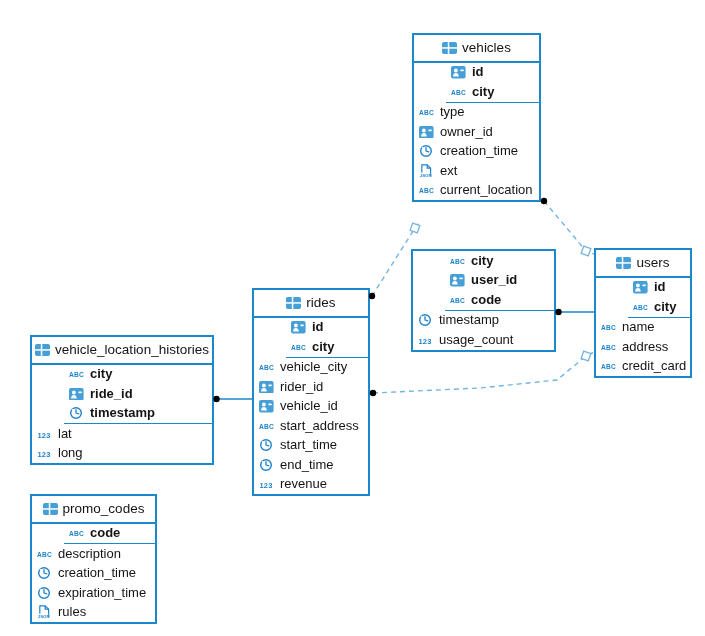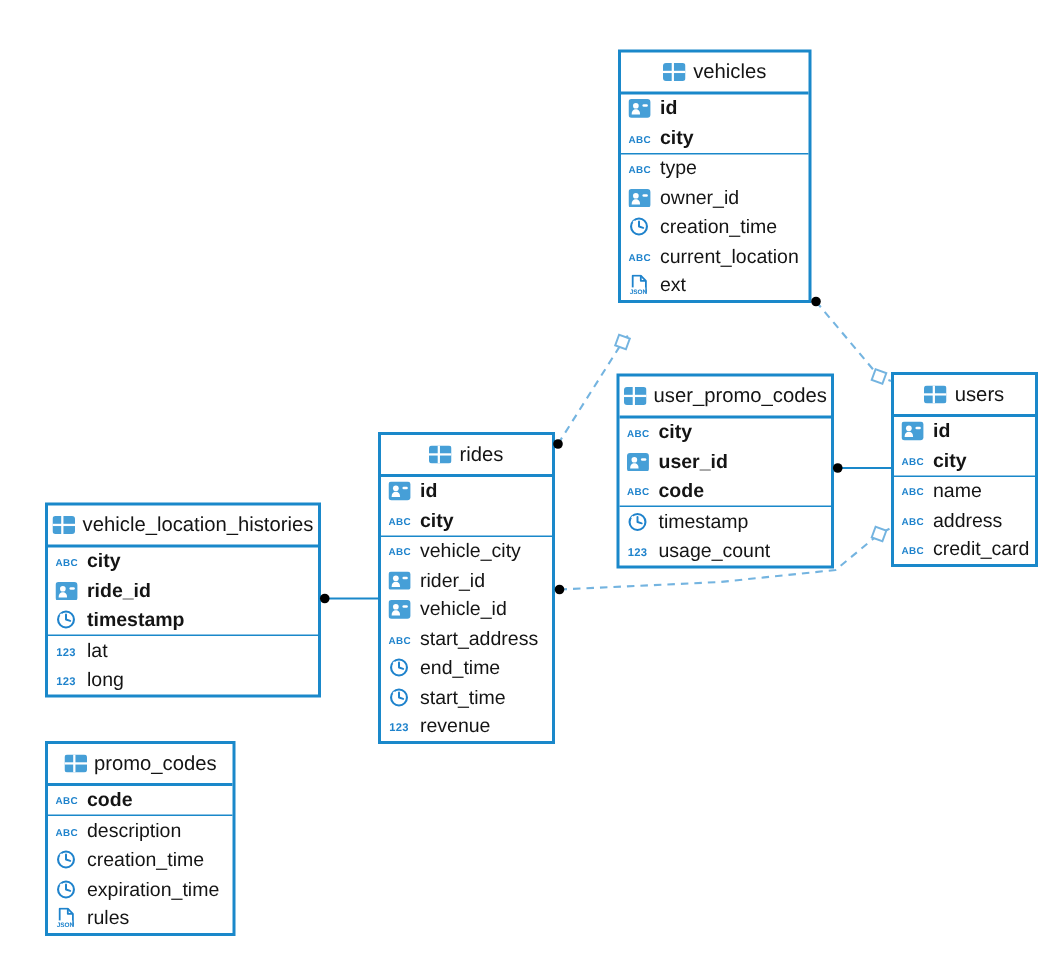--- a/index.html
+++ b/index.html
@@ -1,21 +1,21 @@
 <!DOCTYPE html>
 <html style="--blue: #1a88ca; --text: #141414;"><head>
 <meta charset="utf-8">
 <style>
   html,body{margin:0;padding:0;background:#ffffff;}
   body{width:705px;height:636px;overflow:hidden;font-family:"Liberation Sans",sans-serif;}
   #diagram{position:relative;width:705px;height:636px;background:#ffffff;}
   .table{position:absolute;background:#ffffff;border:2px solid var(--blue);box-sizing:border-box;z-index:1;}
   .thead{display:flex;align-items:center;justify-content:center;gap:5px;height:25.5px;
          border-bottom:2px solid var(--blue);font-size:13.5px;font-weight:500;color:var(--text);}
-  .tsection.pk{border-bottom:1.5px solid var(--blue);}
+  .tsection.pk{border-bottom:1.5px solid var(--blue);margin-left:32px;}
   .trow{display:flex;align-items:center;gap:4px;height:19.5px;padding:0 6px 0 5px;
         font-size:13px;color:var(--text);white-space:nowrap;}
   .trow.bold .fname{font-weight:700;}
   .ficon{flex:0 0 17px;width:17px;display:flex;justify-content:flex-start;align-items:center;}
   .ticon{display:flex;align-items:center;}
   .fname{line-height:14px;}
   #links{position:absolute;left:0;top:0;z-index:2;pointer-events:none;}
   #links polyline{pointer-events:visibleStroke;}
   svg text{font-family:"Liberation Sans",sans-serif;}
 </style>
@@ -80,50 +80,40 @@
             <svg width="14" height="14" viewBox="0 0 14 14">
       <circle cx="7" cy="7" r="5.3" fill="none" stroke="#1f83cc" stroke-width="1.4"></circle>
       <path d="M7 7 L7 3.7 M7 7 L9.8 7.9" stroke="#1f83cc" stroke-width="1.3" fill="none" stroke-linecap="round"></path>
       <path d="M3.2 3.4 L4.6 4.6" stroke="#fff" stroke-width="1.6"></path>
             </svg>
           </span>
     <span class="fname">creation_time</span>
   </div>
         <div class="trow">
     <span class="ficon">
-            <svg width="17" height="12" viewBox="0 0 17 12">
-      <text x="0" y="9" font-size="6.6" font-weight="bold" fill="#1f83cc" letter-spacing="0.2">ABC</text>
-            </svg>
-          </span>
-    <span class="fname">current_location</span>
-  </div>
-        <div class="trow">
-    <span class="ficon">
             <svg width="14" height="14" viewBox="0 0 14 14">
       <path d="M2.8 0.8 h5.4 l3.4 3.4 v7.4 h-8.8 Z" fill="#fff" stroke="#1f83cc" stroke-width="1.2" stroke-linejoin="round"></path>
       <path d="M8.2 0.8 v3.4 h3.4" fill="none" stroke="#1f83cc" stroke-width="1.2" stroke-linejoin="round"></path>
       <rect x="0.6" y="8.6" width="10.6" height="5" fill="#fff"></rect>
       <text x="0.8" y="13" font-size="4.3" font-weight="bold" fill="#1f83cc">JSON</text>
             </svg>
           </span>
     <span class="fname">ext</span>
   </div>
+        <div class="trow">
+    <span class="ficon">
+            <svg width="17" height="12" viewBox="0 0 17 12">
+      <text x="0" y="9" font-size="6.6" font-weight="bold" fill="#1f83cc" letter-spacing="0.2">ABC</text>
+            </svg>
+          </span>
+    <span class="fname">current_location</span>
+  </div>
      </div>
     </div>
     <div class="table" style="left: 411px; top: 249px; width: 145px;">
-      <div class="thead">
-       <span class="ticon">
-          <svg width="15" height="12" viewBox="0 0 15 12">
-      <rect width="15" height="12" rx="2" fill="#469fd7"></rect>
-      <rect x="0" y="5.2" width="15" height="1.5" fill="#fff"></rect>
-      <rect x="5.8" y="0" width="1.5" height="12" fill="#fff"></rect>
-          </svg>
-        </span>
-       <span>user_promo_codes</span>
-     </div>
      <div class="tsection pk">
        <div class="trow bold">
     <span class="ficon">
             <svg width="17" height="12" viewBox="0 0 17 12">
       <text x="0" y="9" font-size="6.6" font-weight="bold" fill="#1f83cc" letter-spacing="0.2">ABC</text>
             </svg>
           </span>
     <span class="fname">city</span>
   </div>
         <div class="trow bold">
@@ -298,31 +288,31 @@
     <span class="fname">start_address</span>
   </div>
         <div class="trow">
     <span class="ficon">
             <svg width="14" height="14" viewBox="0 0 14 14">
       <circle cx="7" cy="7" r="5.3" fill="none" stroke="#1f83cc" stroke-width="1.4"></circle>
       <path d="M7 7 L7 3.7 M7 7 L9.8 7.9" stroke="#1f83cc" stroke-width="1.3" fill="none" stroke-linecap="round"></path>
       <path d="M3.2 3.4 L4.6 4.6" stroke="#fff" stroke-width="1.6"></path>
             </svg>
           </span>
+    <span class="fname">start_time</span>
+  </div>
+        <div class="trow">
+    <span class="ficon">
+            <svg width="14" height="14" viewBox="0 0 14 14">
+      <circle cx="7" cy="7" r="5.3" fill="none" stroke="#1f83cc" stroke-width="1.4"></circle>
+      <path d="M7 7 L7 3.7 M7 7 L9.8 7.9" stroke="#1f83cc" stroke-width="1.3" fill="none" stroke-linecap="round"></path>
+      <path d="M3.2 3.4 L4.6 4.6" stroke="#fff" stroke-width="1.6"></path>
+            </svg>
+          </span>
     <span class="fname">end_time</span>
-  </div>
-        <div class="trow">
-    <span class="ficon">
-            <svg width="14" height="14" viewBox="0 0 14 14">
-      <circle cx="7" cy="7" r="5.3" fill="none" stroke="#1f83cc" stroke-width="1.4"></circle>
-      <path d="M7 7 L7 3.7 M7 7 L9.8 7.9" stroke="#1f83cc" stroke-width="1.3" fill="none" stroke-linecap="round"></path>
-      <path d="M3.2 3.4 L4.6 4.6" stroke="#fff" stroke-width="1.6"></path>
-            </svg>
-          </span>
-    <span class="fname">start_time</span>
   </div>
         <div class="trow">
     <span class="ficon">
             <svg width="17" height="12" viewBox="0 0 17 12">
       <text x="0.5" y="9.5" font-size="7.5" font-weight="bold" fill="#1f83cc" letter-spacing="0.2">123</text>
             </svg>
           </span>
     <span class="fname">revenue</span>
   </div>
      </div>

